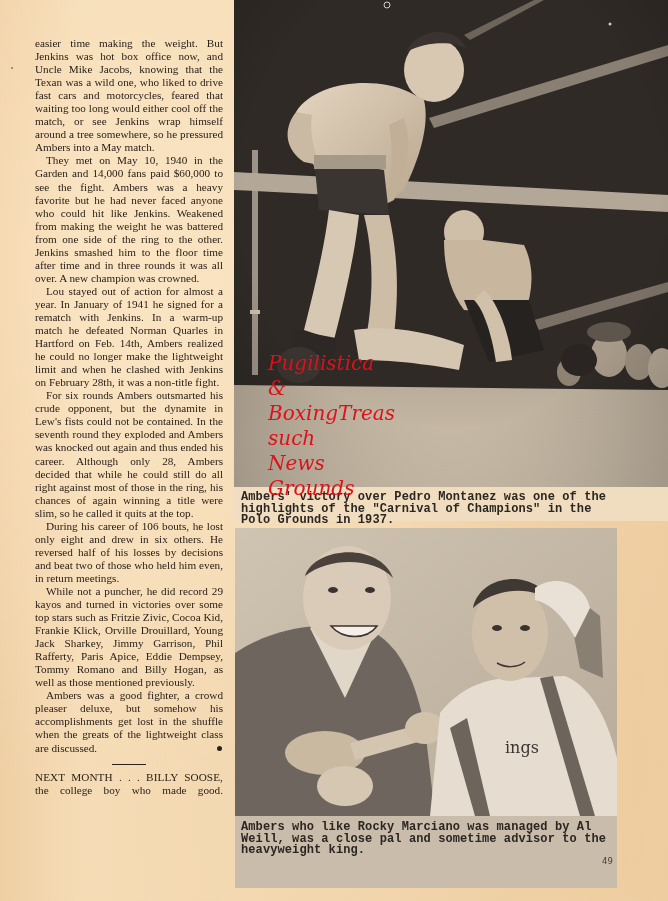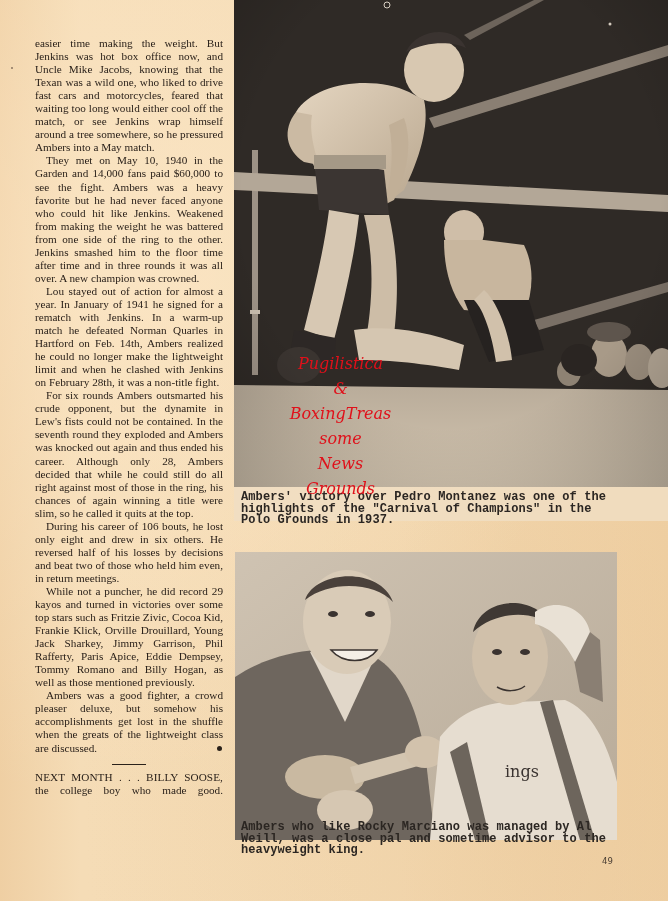--- a/index.html
+++ b/index.html
@@ -112,23 +112,23 @@
       top: 487px;
       width: 434px;
       height: 34px;
       background: rgba(240, 222, 195, 0.85);
     }
 
     
     .photo-bottom {
       position: absolute;
       left: 235px;
-      top: 552px;
+      top: 528px;
       width: 382px;
-      height: 288px;
+      height: 360px;
       overflow: hidden;
       background: #c9bcab;
     }
     .photo-bottom svg { display: block; }
 
     
     .page-number {
       position: absolute;
       left: 602px;
       top: 856px;
@@ -137,24 +137,23 @@
       color: #4a3e34;
       text-align: right;
     }
 
     
     .watermark {
       position: absolute;
       left: 268px;
       top: 351px;
       width: 145px;
-      text-align: center;
       font-family: "DejaVu Serif", "Liberation Serif", serif;
       font-style: italic;
-      font-size: 16px;
+      font-size: 20px;
       line-height: 25px;
       color: #e0101a;
       pointer-events: none;
     }
     .watermark span { display: block; }
   </style>
 </head>
 <body>
 
 <div class="left-dot"></div>
@@ -289,16 +288,16 @@
 </div>
 
 <div class="caption caption-bottom">Ambers who like Rocky Marciano was managed by Al Weill, was a close pal and sometime advisor to the heavyweight king.</div>
 
 <div class="page-number">49</div>
 
 <div class="watermark">
   <span>Pugilistica</span>
   <span>&amp;</span>
   <span>BoxingTreas</span>
-  <span>some</span>
+  <span>such</span>
   <span>News</span>
   <span>Grounds</span>
 </div>
 
 </body></html>

